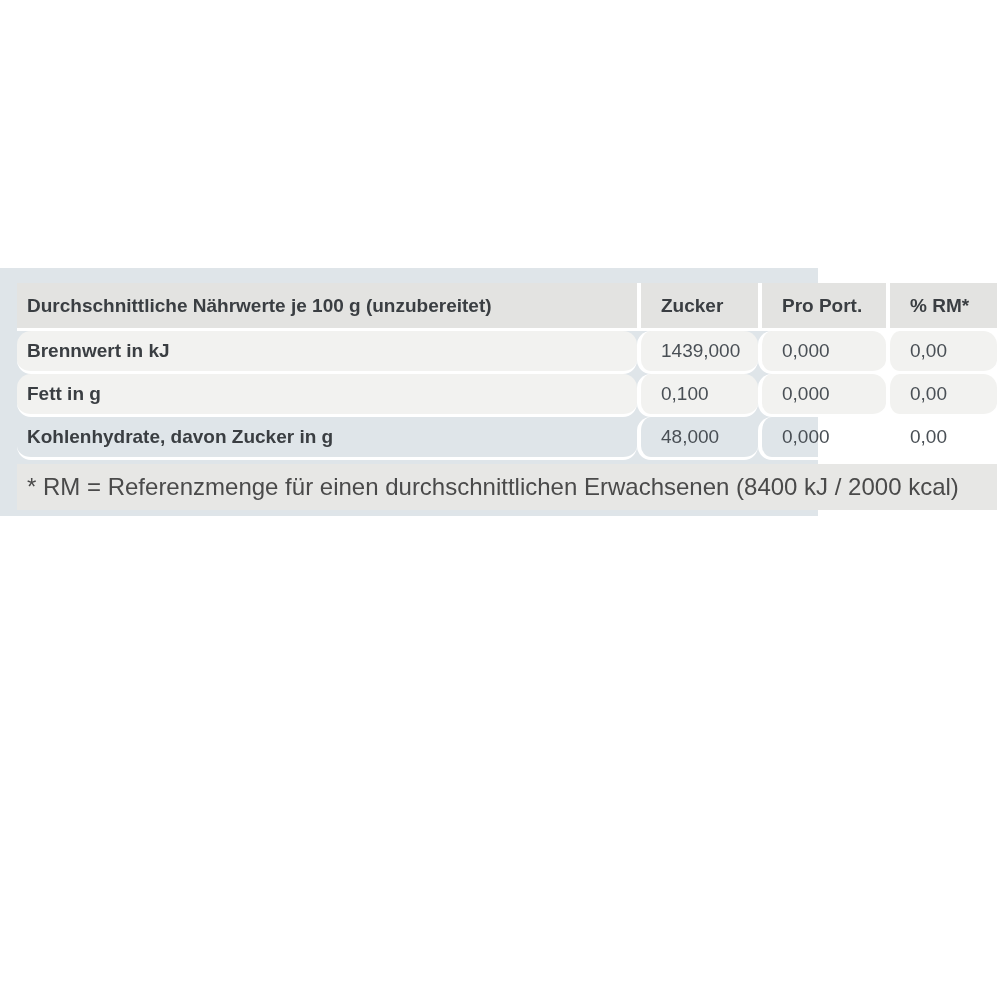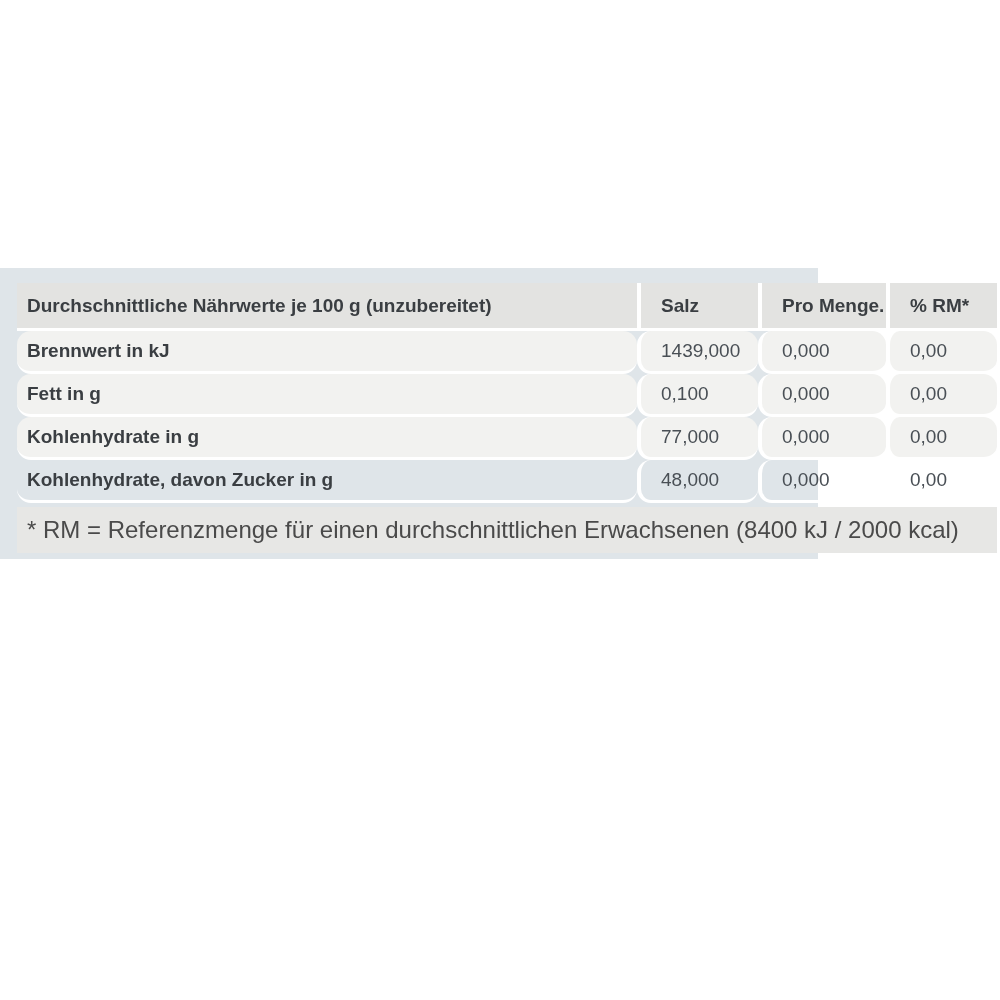--- a/index.html
+++ b/index.html
@@ -92,44 +92,38 @@
     <table class="nutrition-table">
       <colgroup>
         <col class="c-label">
           <col class="c-menge">
           <col class="c-pro">
           <col class="c-rm">
       </colgroup>
       <thead>
         <tr>
           <th class="label-cell">Durchschnittliche Nährwerte je 100 g (unzubereitet)</th>
-          <th class="num-cell">Salz</th>
-          <th class="num-cell">Pro Menge.</th>
+          <th class="num-cell">Zucker</th>
+          <th class="num-cell">Pro Port.</th>
           <th class="num-cell">% RM*</th>
         </tr>
       </thead>
       <tbody id="table-body">
           <tr class="row-light">
             <td class="label-cell">Brennwert in kJ</td>
             <td class="num-cell">1439,000</td>
             <td class="num-cell">0,000</td>
             <td class="num-cell">0,00</td>
           </tr>
           <tr class="row-light">
             <td class="label-cell">Fett in g</td>
             <td class="num-cell">0,100</td>
             <td class="num-cell">0,000</td>
             <td class="num-cell">0,00</td>
           </tr>
-          <tr class="row-light">
-            <td class="label-cell">Kohlenhydrate in g</td>
-            <td class="num-cell">77,000</td>
-            <td class="num-cell">0,000</td>
-            <td class="num-cell">0,00</td>
-          </tr>
           <tr class="row-dark">
             <td class="label-cell">Kohlenhydrate, davon Zucker in g</td>
             <td class="num-cell">48,000</td>
             <td class="num-cell">0,000</td>
             <td class="num-cell">0,00</td>
           </tr>
         </tbody>
     </table>
     <div class="footnote-bar">* RM = Referenzmenge für einen durchschnittlichen Erwachsenen (8400 kJ / 2000 kcal)</div>
   </section>

